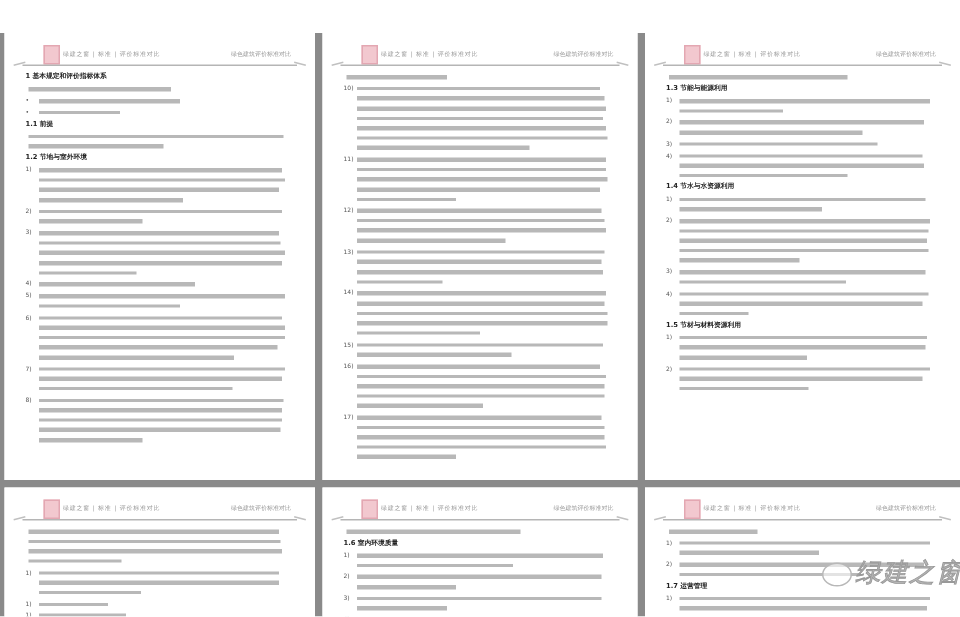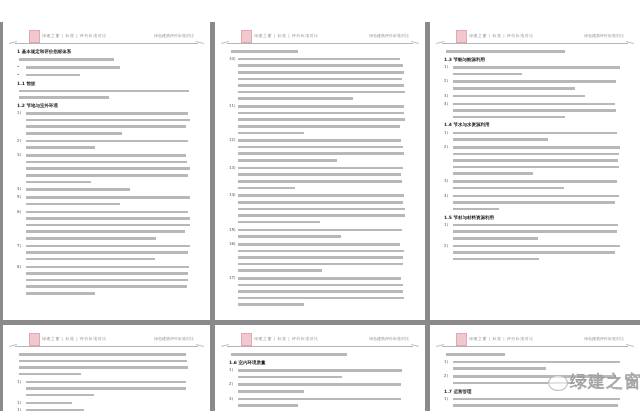--- a/index.html
+++ b/index.html
@@ -13,21 +13,21 @@
   .hdr-right{position:absolute;right:4px;top:3px;font-size:4px;color:#9a9a9a;white-space:nowrap;}
   .hdr-rule{position:absolute;left:0;right:0;top:13px;height:1px;background:#b5b5b5;}
   .hdr-tick-l{position:absolute;left:-6px;top:12px;width:8px;height:1px;background:#c0c0c0;transform:rotate(-15deg);}
   .hdr-tick-r{position:absolute;right:-6px;top:12px;width:8px;height:1px;background:#c0c0c0;transform:rotate(15deg);}
   .body{position:absolute;left:14px;right:16px;top:26px;bottom:4px;}
   .blk{margin:0 0 1.2px 0;}
   .h{font-size:4.5px;font-weight:bold;color:#222;height:7px;line-height:7px;white-space:nowrap;overflow:hidden;}
   .ln{height:6.6px;position:relative;}
   .ln .bar{position:absolute;top:2px;height:2.6px;background:#7d7d7d;opacity:.55;}
   .num{position:absolute;left:0;top:0;font-size:4px;color:#555;line-height:6.6px;}
-  .watermark{position:absolute;left:548px;top:370px;width:92px;height:26px;}
+  .watermark{position:absolute;left:548px;top:370px;width:92px;height:26px;font-style:italic;}
   .wm-logo{position:absolute;left:0;top:5px;width:18px;height:14px;border:1.5px solid #b8b8b8;border-radius:50%;background:rgba(255,255,255,.6);}
   .wm-text{position:absolute;left:22px;top:0;font-size:17px;color:rgba(170,170,170,.85);font-family:"DejaVu Serif",serif;letter-spacing:1px;-webkit-text-stroke:.6px #999;white-space:nowrap;}
 </style>
 </head>
 <body>
 
 <div class="col-sep" style="left:0;top:22px;height:389px;width:3px;"></div>
 <div class="col-sep" style="left:210px;height:389px;"></div>
 <div class="col-sep" style="left:425px;height:389px;"></div>
 <div class="row-sep"></div>

